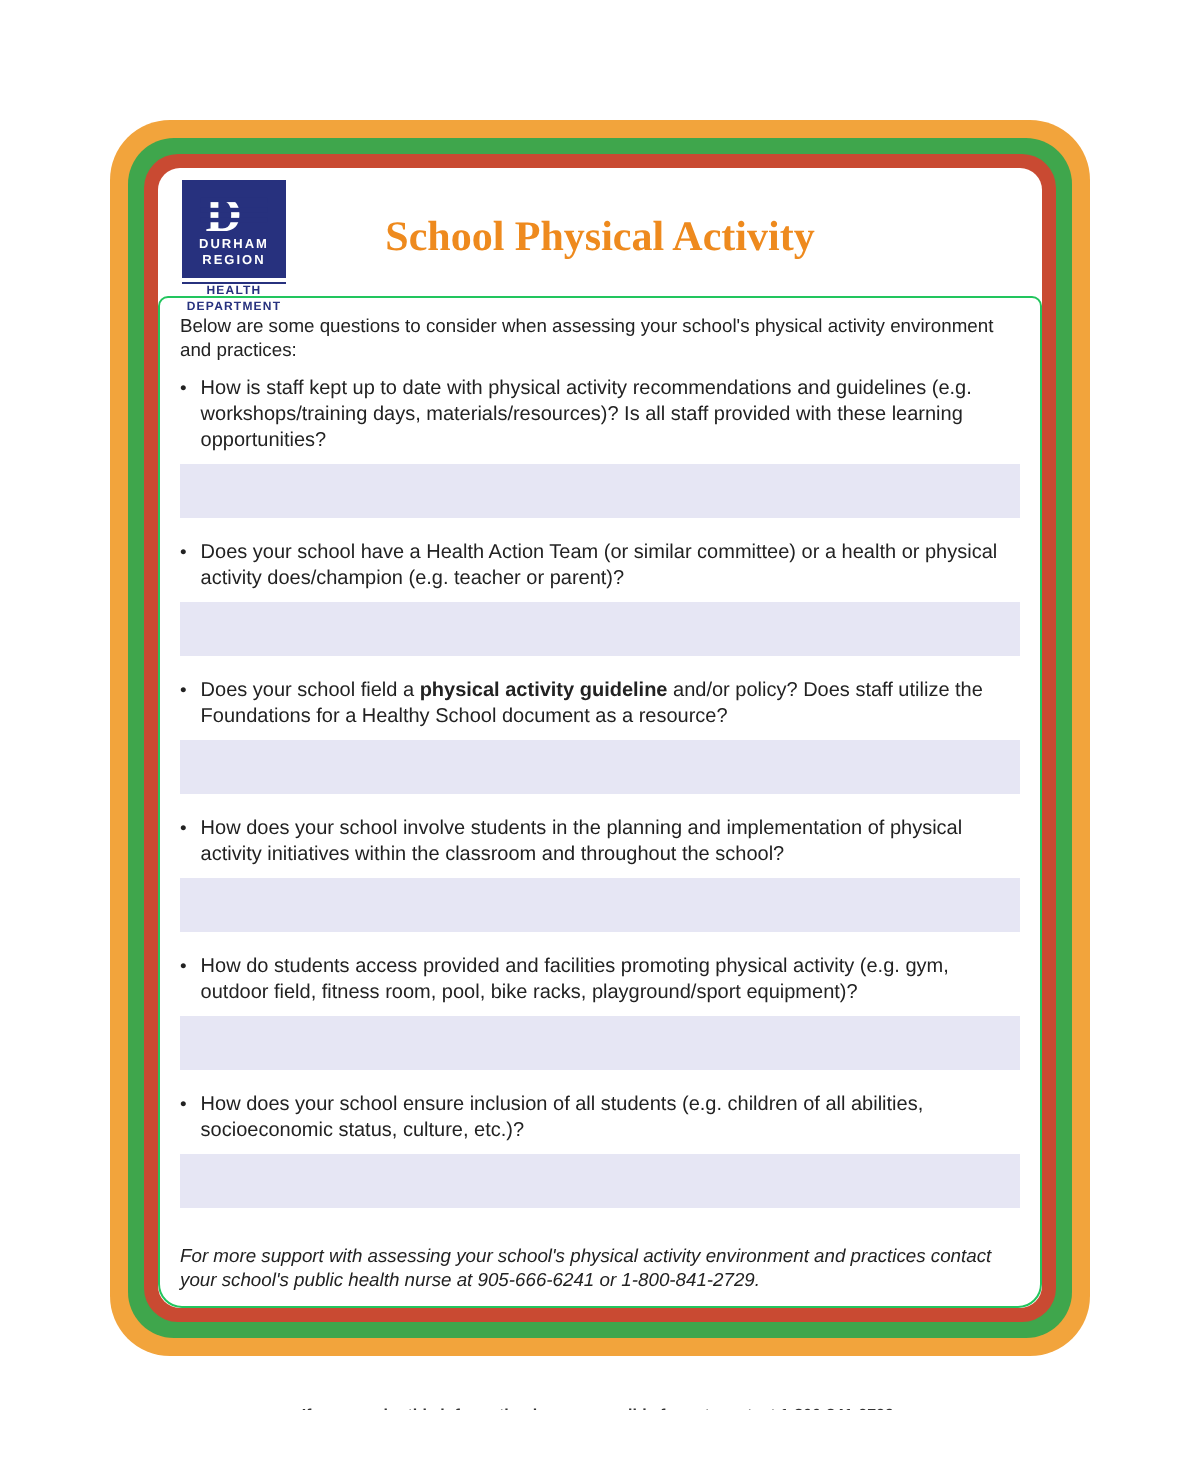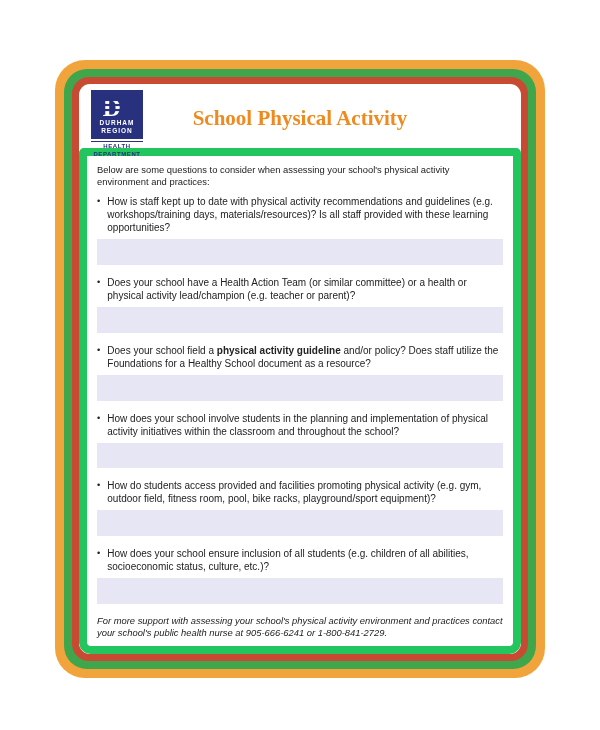--- a/index.html
+++ b/index.html
@@ -32,21 +32,21 @@
   .logo-dept { color: #27317E; font-size: 6px; font-weight: bold; letter-spacing: 0.6px; line-height: 1.3; margin-top: 2px; border-top: 1px solid #27317E; padding-top: 1px;}
   .title {
     text-align: center; padding-top: 23px;
     font-family: "Liberation Serif", serif; font-weight: bold;
     font-size: 21px; line-height: 1.12; color: #EE8A1E;
   }
 
   
   .navy-box {
     flex: 1 1 auto;
-    border: 8px solid #22c55e;
+    border: 1px solid #22c55e;
     border-radius: 5px 5px 12px 12px;
     padding: 8px 8px 7px;
     display: flex; flex-direction: column;
     overflow: hidden;
     background: #ffffff;
   }
   .intro { font-size: 9.4px; line-height: 1.3; color: #222222; margin: 0 2px 7px; }
 
   .question { display: flex; gap: 7px; margin: 0 2px 4px; }
   .bullet { font-size: 9.4px; line-height: 1.3; color: #222222; flex: 0 0 auto; }
@@ -106,21 +106,21 @@
               <p class="intro">Below are some questions to consider when assessing your school's physical activity environment and practices:</p>
 
               <div class="question">
                 <span class="bullet">•</span>
                 <div class="q-text"><span>How is staff kept up to date with physical activity recommendations and guidelines (e.g. workshops/training days, materials/resources)? Is all staff provided with these learning opportunities?</span><span class="b"></span><span></span></div>
               </div>
               <div class="answer-box"></div>
 
               <div class="question">
                 <span class="bullet">•</span>
-                <div class="q-text"><span>Does your school have a Health Action Team (or similar committee) or a health or physical activity lead/champion (e.g. teacher or parent)?</span><span class="b"></span><span></span></div>
+                <div class="q-text"><span>Does your school have a Health Action Team (or similar committee) or a health or physical activity does/champion (e.g. teacher or parent)?</span><span class="b"></span><span></span></div>
               </div>
               <div class="answer-box"></div>
 
               <div class="question">
                 <span class="bullet">•</span>
                 <div class="q-text"><span>Does your school field a </span><span class="b">physical activity guideline</span><span> and/or policy? Does staff utilize the Foundations for a Healthy School document as a resource?</span></div>
               </div>
               <div class="answer-box"></div>
 
               <div class="question">

